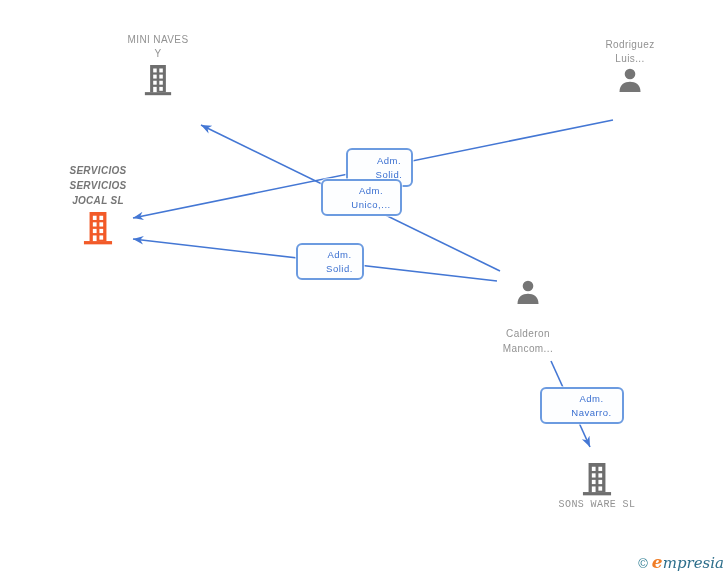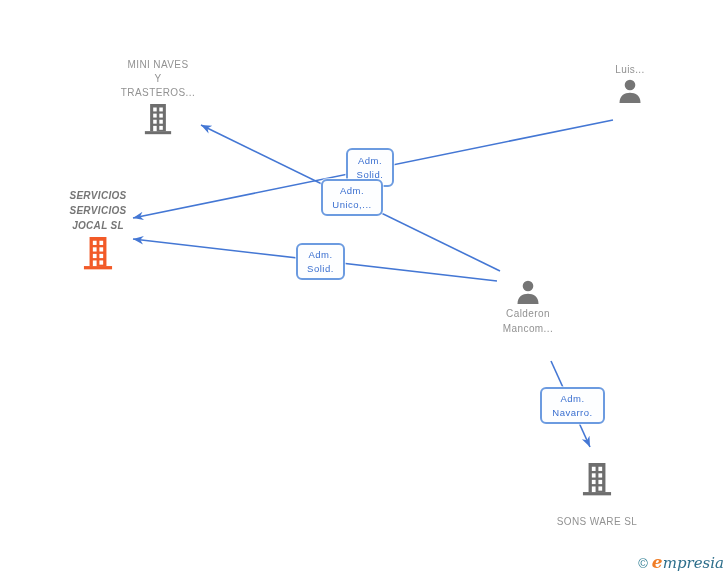--- a/index.html
+++ b/index.html
@@ -3,33 +3,34 @@
 <meta charset="utf-8">
 <style>
   html,body{margin:0;padding:0;}
   body{
     width:728px;height:575px;position:relative;background:#ffffff;overflow:hidden;
     font-family:"Liberation Sans","DejaVu Sans",sans-serif;
   }
   .stage{position:absolute;inset:0;width:728px;height:575px;}
   svg.edges{position:absolute;left:0;top:0;z-index:1;}
   .node{position:absolute;width:160px;text-align:center;z-index:2;cursor:pointer;}
-  .nlabel{font-size:10px;line-height:14px;color:#929292;letter-spacing:0.4px;margin-top:25px;}
+  .nlabel{font-size:10px;line-height:14px;color:#929292;letter-spacing:0.4px;}
   .nlabel.lh15{line-height:15px;}
   .nlabel.focal{font-weight:bold;color:#767676;letter-spacing:0.3px;}
   .node svg.icon{display:block;margin:0 auto;}
-  .m8{margin-top:0;}
+  .m8{margin-top:20px;}
   .m7{margin-top:7px;}
-  .m3{margin-top:18px;}
+  .m3{margin-top:1px;font-family:Liberation Mono, monospace;}
   .ebox{
     position:absolute;z-index:3;background:#fdfeff;
     border:2px solid #6c9be0;border-radius:6px;
     color:#3a6fd0;font-size:9.5px;line-height:14px;text-align:center;
     letter-spacing:0.5px;display:flex;flex-direction:column;justify-content:center;
     box-shadow:0 0 0 1px rgba(255,255,255,0.6);
+    padding-left:19px;
   }
   .footer{
     position:absolute;right:4px;bottom:3px;z-index:4;cursor:pointer;
     font-family:"DejaVu Serif","Liberation Serif",serif;
     display:flex;align-items:baseline;gap:4px;
   }
   .footer .copy{color:#2e7d93;font-size:13px;font-family:"Liberation Sans",sans-serif;}
   .footer .brand{font-style:italic;font-size:15px;color:#2e6f8c;margin-top:36px;}
   .footer .brand .first{color:#f07d26;font-size:17px;font-weight:bold;}
 </style>
@@ -47,38 +48,38 @@
     <line x1="613" y1="120" x2="133" y2="218" stroke="#4477d4" stroke-width="1.6" marker-end="url(#arw)"></line>
     <line x1="500" y1="271" x2="201" y2="125" stroke="#4477d4" stroke-width="1.6" marker-end="url(#arw)"></line>
     <line x1="497" y1="281" x2="133" y2="239" stroke="#4477d4" stroke-width="1.6" marker-end="url(#arw)"></line>
     <line x1="551" y1="361" x2="590" y2="447" stroke="#4477d4" stroke-width="1.6" marker-end="url(#arw)"></line>
   </svg>
 
   <div class="node" style="left:78px;top:33px;">
     <div class="nlabel">
       <div>MINI NAVES</div>
       <div>Y</div>
-      <div>TRASTEROS...</div>
     </div>
     <svg class="icon m8" width="28" height="36" viewBox="0 0 32 38">
       <rect x="1" y="34" width="30" height="3.5" fill="#6e6e6e"></rect>
       <rect x="7" y="3" width="18" height="31" fill="#6e6e6e"></rect>
       <rect x="10.5" y="7" width="4" height="4.5" fill="#ffffff"></rect>
         <rect x="17.5" y="7" width="4" height="4.5" fill="#ffffff"></rect>
       <rect x="10.5" y="14" width="4" height="4.5" fill="#ffffff"></rect>
         <rect x="17.5" y="14" width="4" height="4.5" fill="#ffffff"></rect>
       <rect x="10.5" y="21" width="4" height="4.5" fill="#ffffff"></rect>
         <rect x="17.5" y="21" width="4" height="4.5" fill="#ffffff"></rect>
       <rect x="10.5" y="28" width="4" height="6" fill="#ffffff"></rect>
         <rect x="17.5" y="28" width="4" height="4.5" fill="#ffffff"></rect>
     </svg>
   </div>
 
   <div class="node" style="left:550px;top:38px;">
     <div class="nlabel">
+      <div>Rodriguez</div>
       <div>Luis...</div>
     </div>
     <svg class="icon m8" width="28" height="28" viewBox="0 0 28 28">
       <circle cx="14" cy="8" r="5.3" fill="#757575"></circle>
       <path d="M3.5,26 C3.5,18.5 8.5,15.8 14,15.8 C19.5,15.8 24.5,18.5 24.5,26 Z" fill="#757575"></path>
     </svg>
   </div>
 
   <div class="node" style="left:18px;top:163px;font-style:italic;">
     <div class="nlabel lh15 focal">

